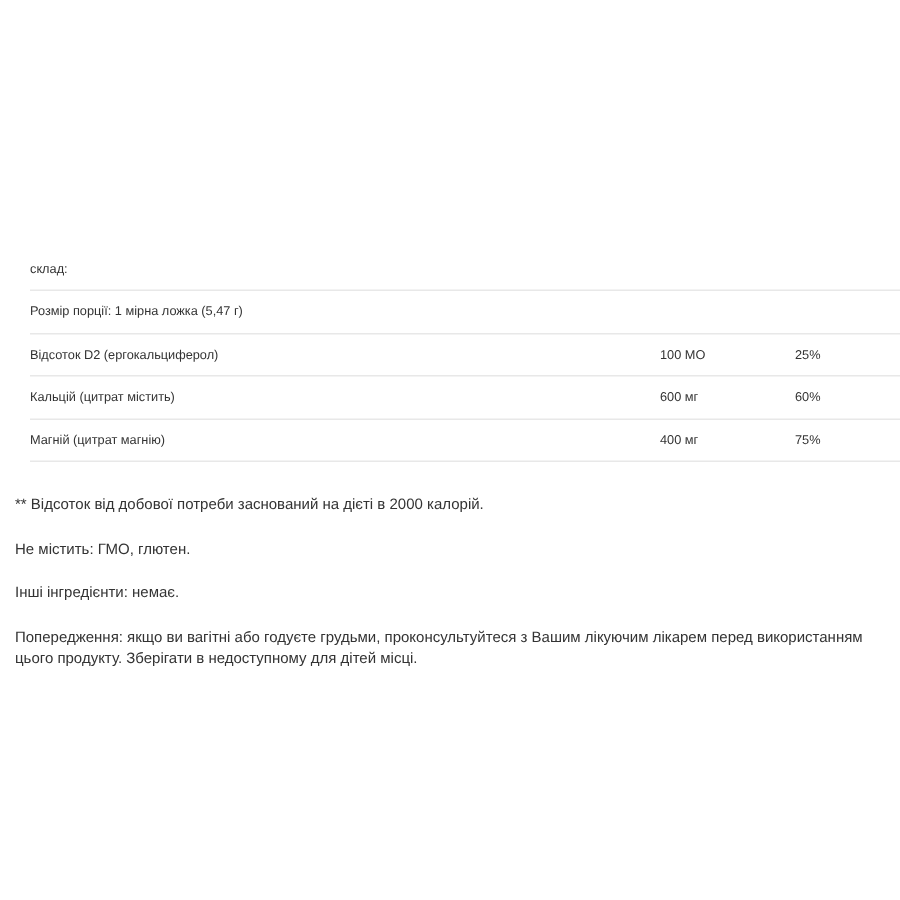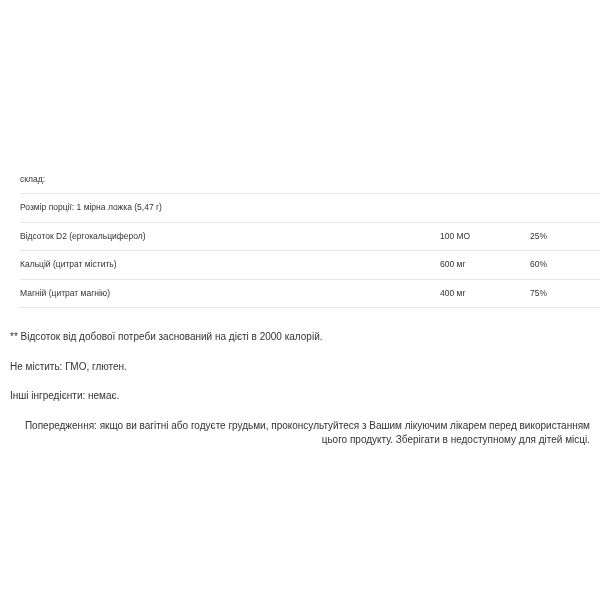--- a/index.html
+++ b/index.html
@@ -69,21 +69,20 @@
   }
   .note {
     font-size: 10px;
     line-height: 1.45;
     color: #333333;
     margin: 0 0 15px 0;
   }
   .note.warning {
     width: 580px;
     margin-bottom: 16px;
-    text-align: right;
   }
 </style>
 </head>
 <body>
 
 <div class="page">
 
   <div class="panel">
     <table class="facts">
       <tbody>

